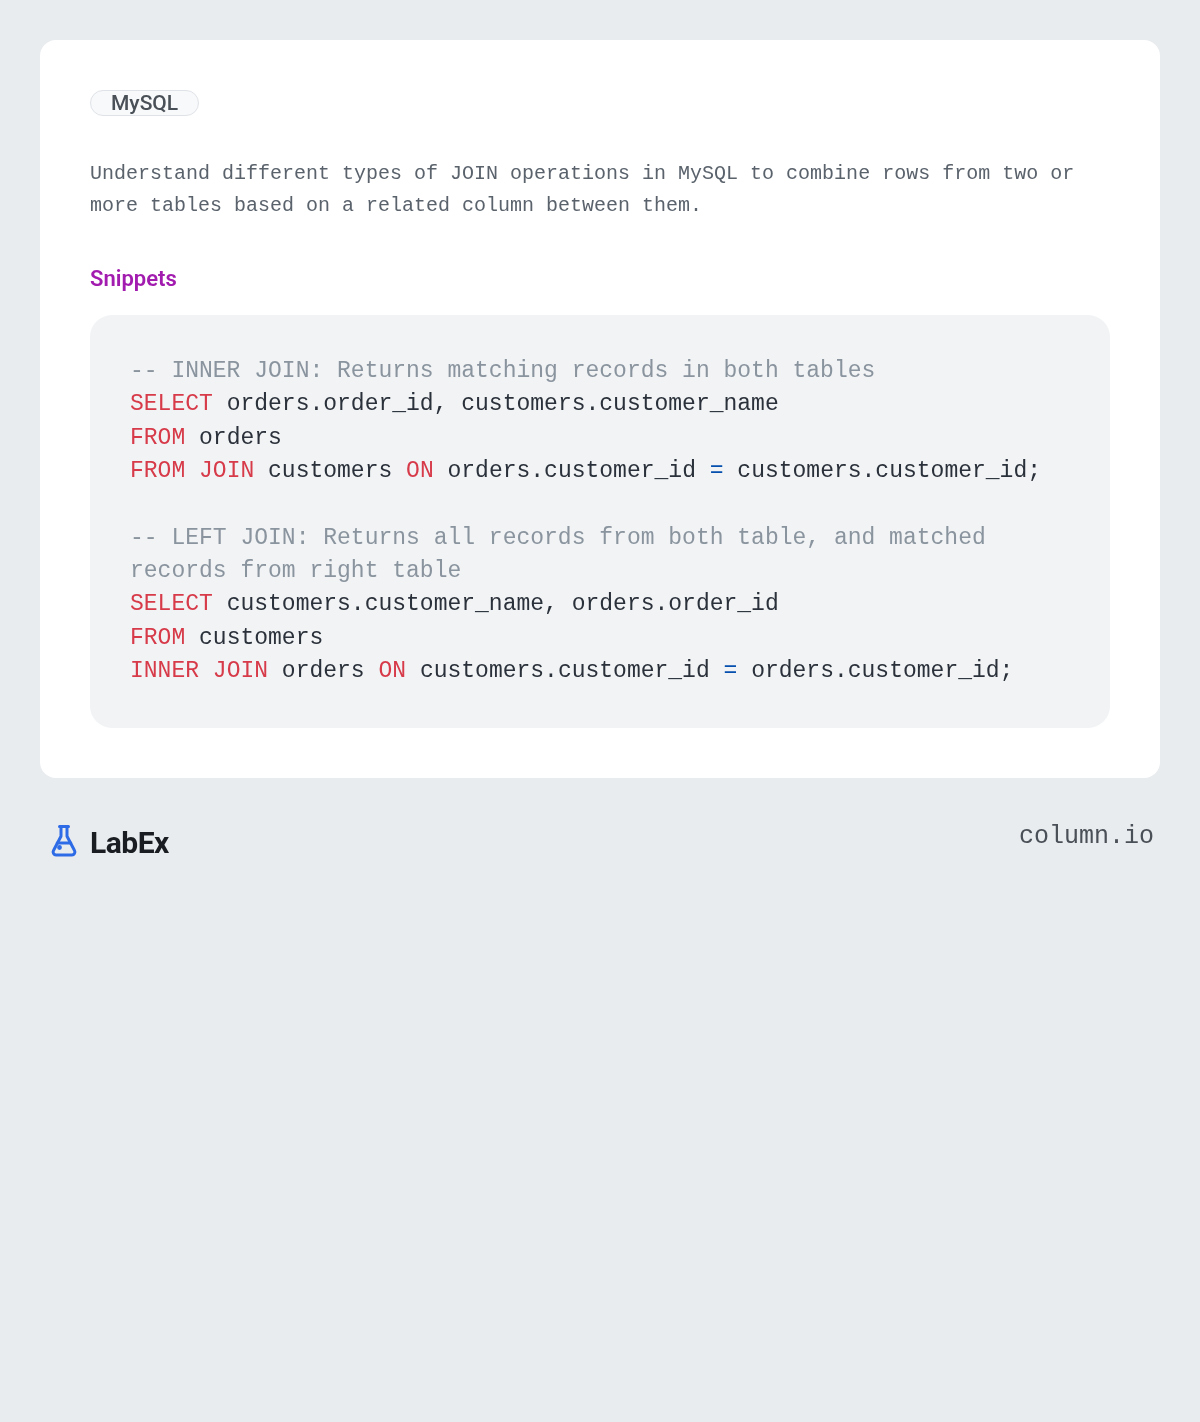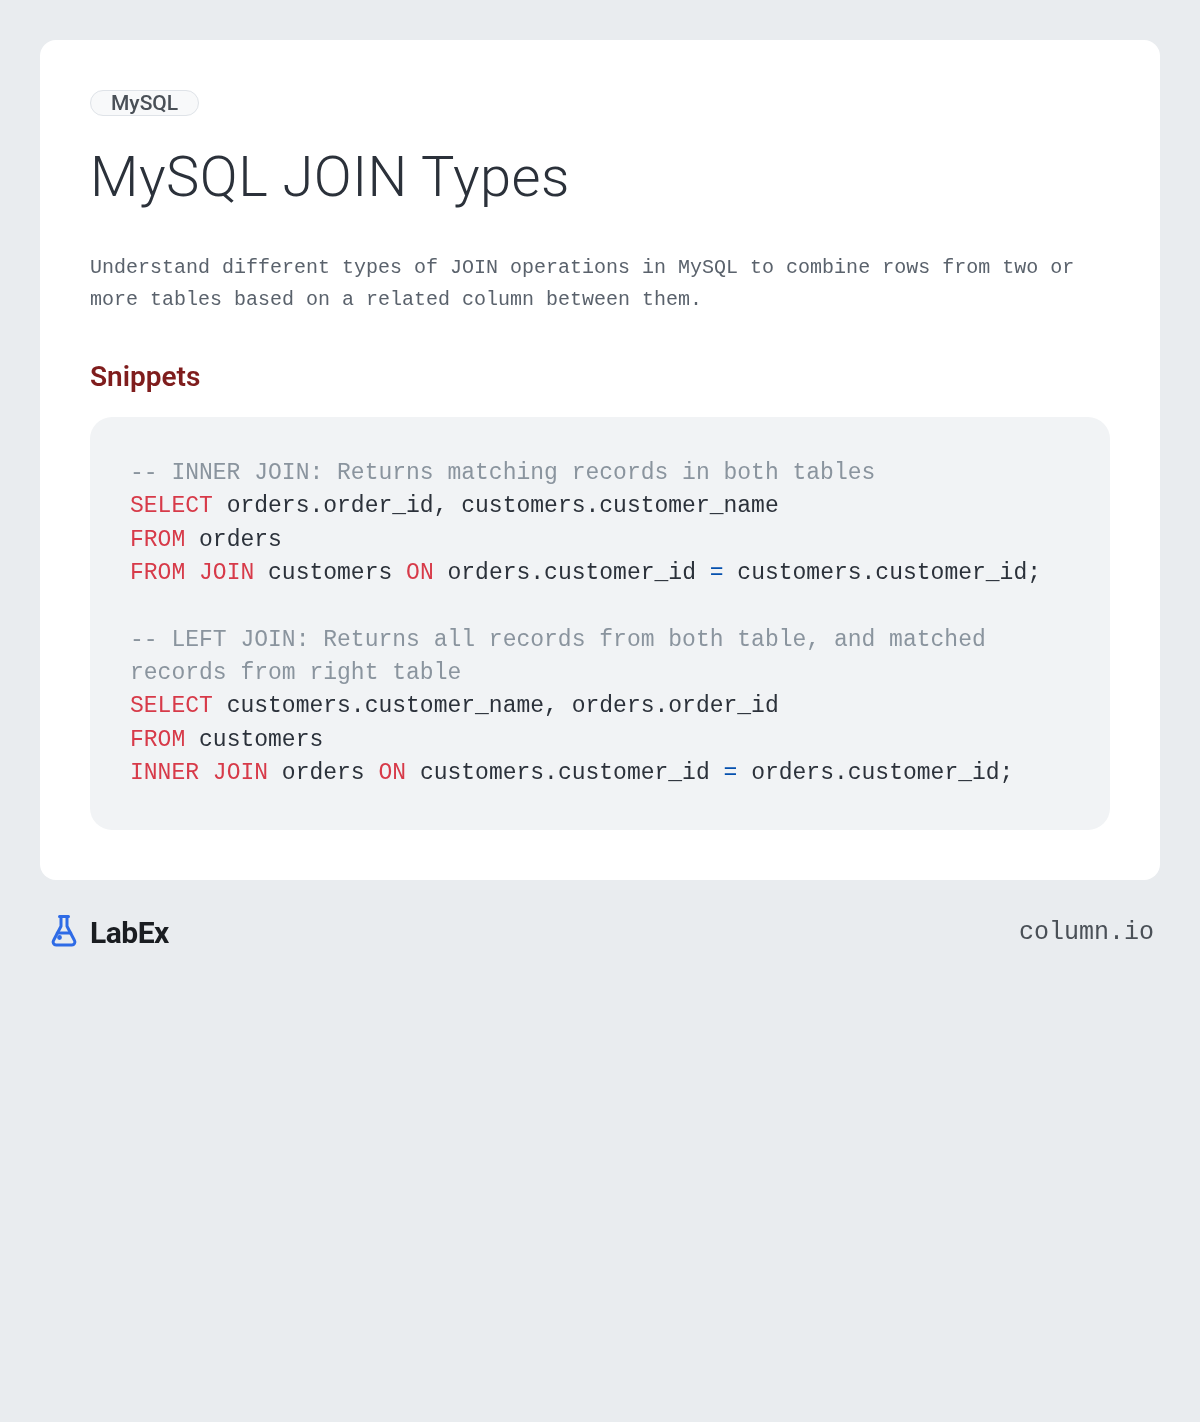--- a/index.html
+++ b/index.html
@@ -37,45 +37,45 @@
     letter-spacing: 0.5px;
   }
   .description {
     font-family: "SFMono-Regular", Consolas, "Liberation Mono", Menlo, monospace;
     font-size: 20px;
     color: #5a626c;
     line-height: 1.6;
     margin-top: 42px;
   }
   .snippets-heading {
-    font-size: 28px;
+    font-size: 22px;
     font-weight: 600;
-    color: #7f1d1d;
+    color: #a21caf;
     margin-top: 44px;
   }
   .code-block {
     background: #f1f3f5;
     border-radius: 22px;
     padding: 40px 40px;
     margin-top: 24px;
     font-family: "SFMono-Regular", Consolas, "Liberation Mono", Menlo, monospace;
     font-size: 23px;
     line-height: 1.45;
     white-space: pre-wrap;
     word-wrap: break-word;
     color: #2b313a;
   }
   .tok-comment { color: #8a949e; }
   .tok-keyword { color: #d73a49; }
   .tok-op { color: #0550ae; }
   .footer {
     display: flex;
     justify-content: space-between;
-    align-items: center;
-    margin-top: 32px;
+    align-items: flex-start;
+    margin-top: 44px;
     padding: 0 6px;
   }
   .logo {
     display: flex;
     align-items: center;
     gap: 8px;
   }
   .logo-text {
     font-size: 30px;
     font-weight: 700;
@@ -86,21 +86,20 @@
     font-family: "SFMono-Regular", Consolas, "Liberation Mono", Menlo, monospace;
     font-size: 25px;
     color: #4a5057;
   }
 </style>
 </head>
 <body>
 
 <div class="card">
   <span class="tag">MySQL</span>
-  <h1 class="title">MySQL JOIN Types</h1>
   <p class="description">Understand different types of JOIN operations in MySQL to combine rows from two or more tables based on a related column between them.</p>
   <h2 class="snippets-heading">Snippets</h2>
   <pre class="code-block" id="code-block"><span class="tok-comment">-- INNER JOIN: Returns matching records in both tables</span>
 <span class="tok-keyword">SELECT</span> orders.order_id, customers.customer_name
 <span class="tok-keyword">FROM</span> orders
 <span class="tok-keyword">FROM</span> <span class="tok-keyword">JOIN</span> customers <span class="tok-keyword">ON</span> orders.customer_id <span class="tok-op">=</span> customers.customer_id;
 
 <span class="tok-comment">-- LEFT JOIN: Returns all records from both table, and matched records from right table</span>
 <span class="tok-keyword">SELECT</span> customers.customer_name, orders.order_id
 <span class="tok-keyword">FROM</span> customers

